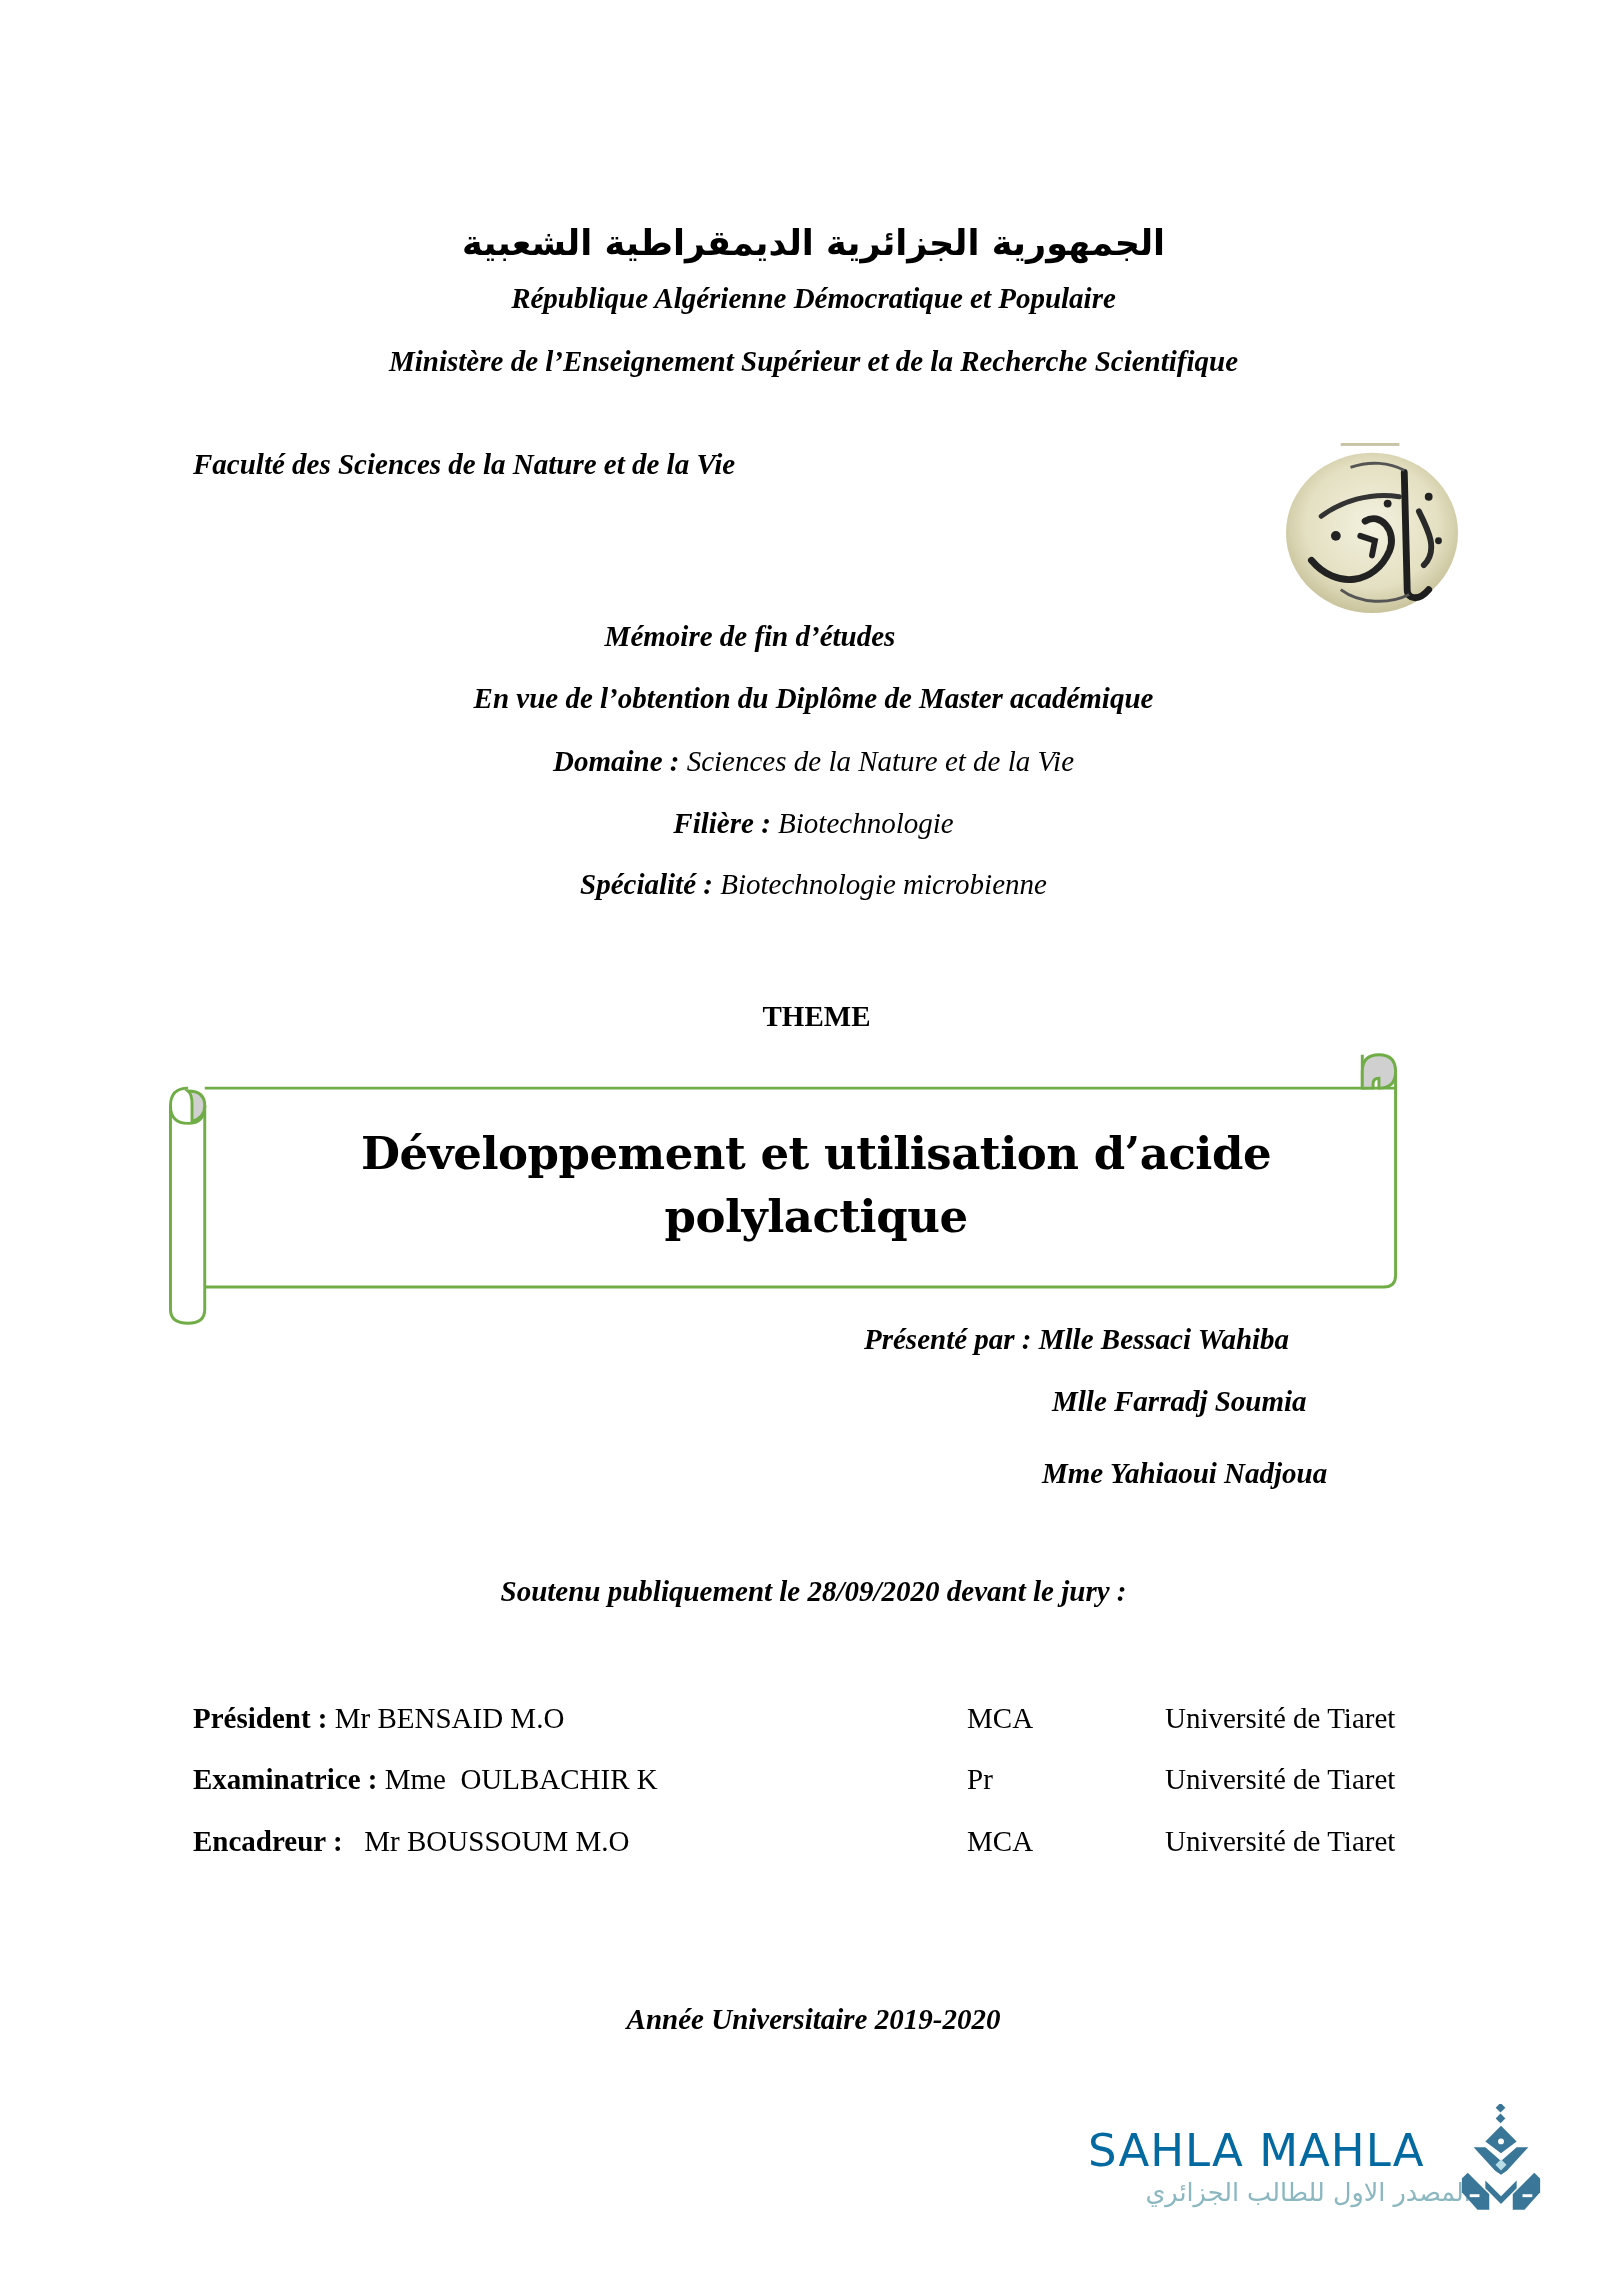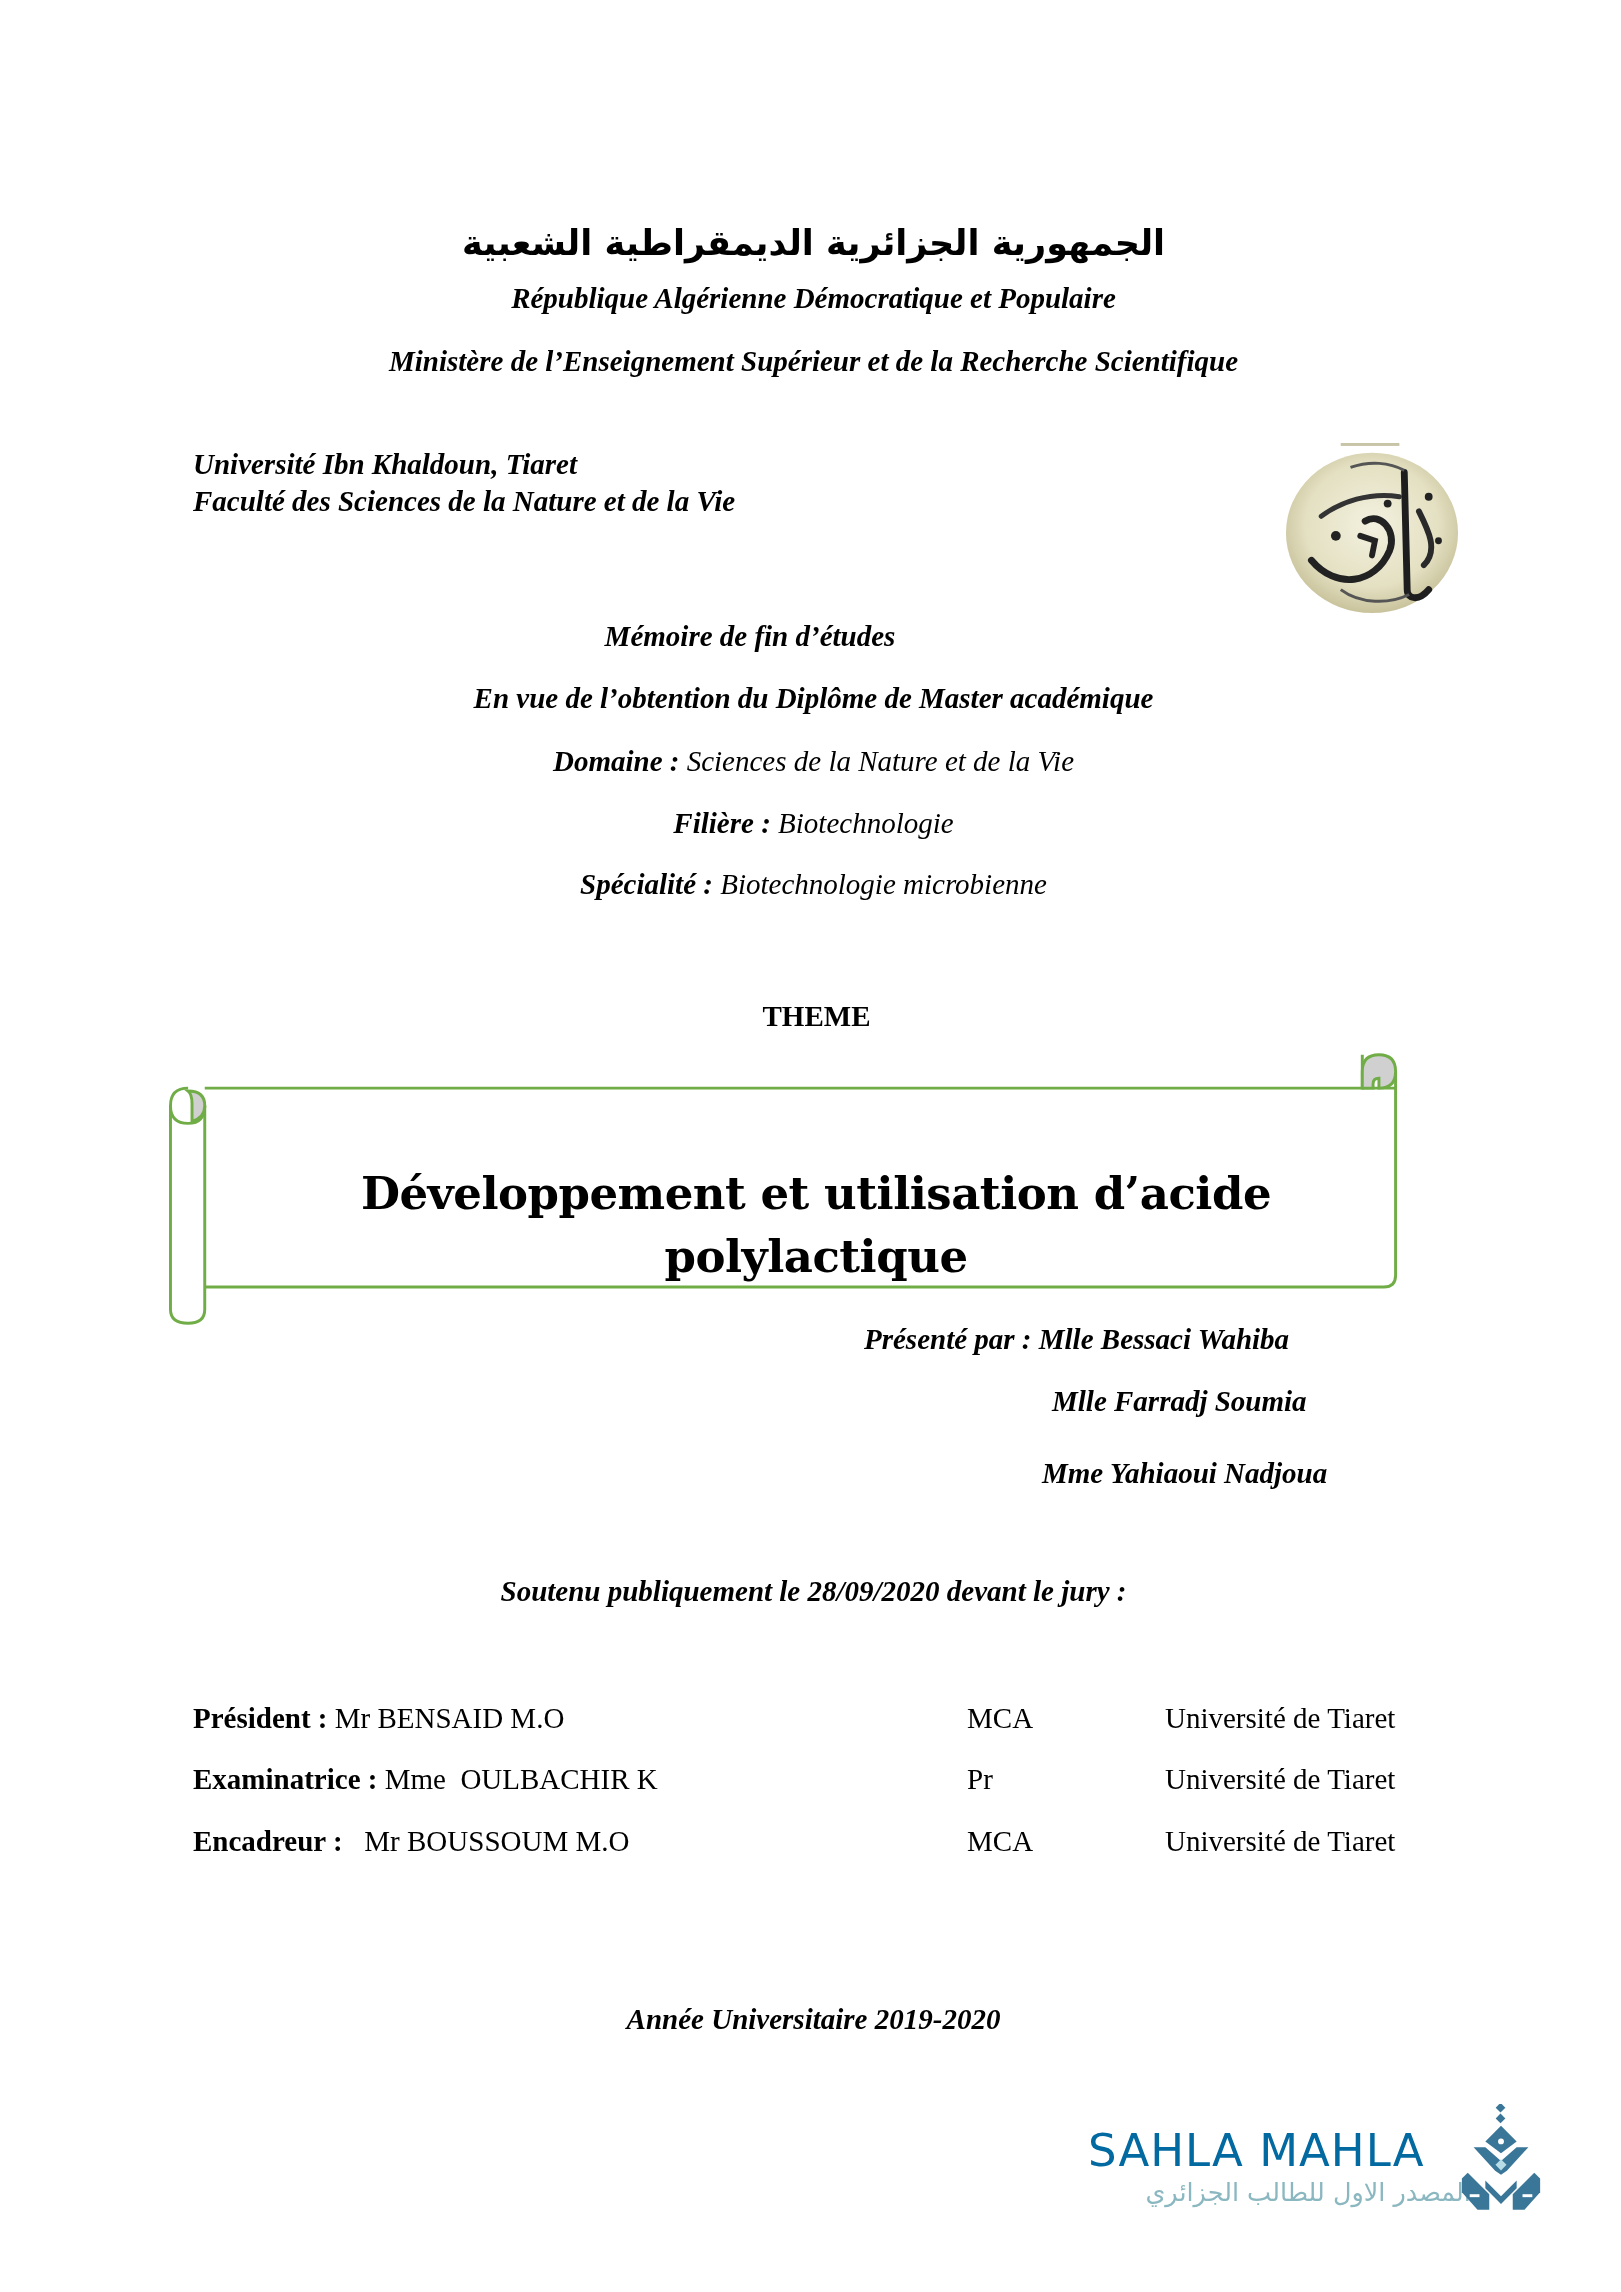--- a/index.html
+++ b/index.html
@@ -27,21 +27,21 @@
   #memoire { left: 0; width: 1500px; top: 620px; }
   #obtention { left: 0; width: 1627px; top: 682px; }
   #domaine { left: 0; width: 1627px; top: 745px; }
   #filiere { left: 0; width: 1627px; top: 807px; }
   #specialite { left: 0; width: 1627px; top: 868px; }
 
   #theme { left: 0; width: 1633px; top: 1000px; font-size: 29px; font-weight: bold; }
 
   
   #scroll { left: 162px; top: 1047px; width: 1245px; height: 284px; }
-  #title { left: 206px; width: 1220px; top: 1122px; font-size: 45px; line-height: 63px; font-weight: bold; text-align: center; white-space: normal; font-family: "DejaVu Serif", serif; letter-spacing: -0.5px; margin-top: 40px; }
+  #title { left: 206px; width: 1220px; top: 1122px; font-size: 45px; line-height: 63px; font-weight: bold; text-align: center; white-space: normal; font-family: "DejaVu Serif", serif; letter-spacing: -0.5px; }
 
   
   .pres { font-size: 29px; }
   #pres-1 { left: 864px; top: 1323px; }
   #pres-2 { left: 1052px; top: 1385px; }
   #pres-3 { left: 1042px; top: 1447px; margin-top: 10px; }
 
   #soutenu { left: 0; width: 1627px; top: 1575px; font-size: 29px; }
 
   
@@ -62,21 +62,20 @@
   #sm-emblem { position: absolute; left: 368px; top: -7.8px; width: 90px; height: 110px; }
 </style>
 </head>
 <body>
 
 <div id="arabic" class="abs center">الجمهورية الجزائرية الديمقراطية الشعبية</div>
 <div id="republic" class="abs center bi">République Algérienne Démocratique et Populaire</div>
 <div id="ministry" class="abs center bi">Ministère de l’Enseignement Supérieur et de la Recherche Scientifique</div>
 
 <div id="univ-block" class="abs bi">
-  <div>Université Ibn Khaldoun, Tiaret</div>
   <div>Faculté des Sciences de la Nature et de la Vie</div>
 </div>
 
 <div id="logo" class="abs">
   <svg width="181" height="174" viewBox="0 0 185 178">
     <defs>
       <radialGradient id="sealg" cx="50%" cy="45%" r="55%">
         <stop offset="0%" stop-color="#f3f1e0"></stop>
         <stop offset="70%" stop-color="#e4e0c2"></stop>
         <stop offset="100%" stop-color="#c9c39c"></stop>

